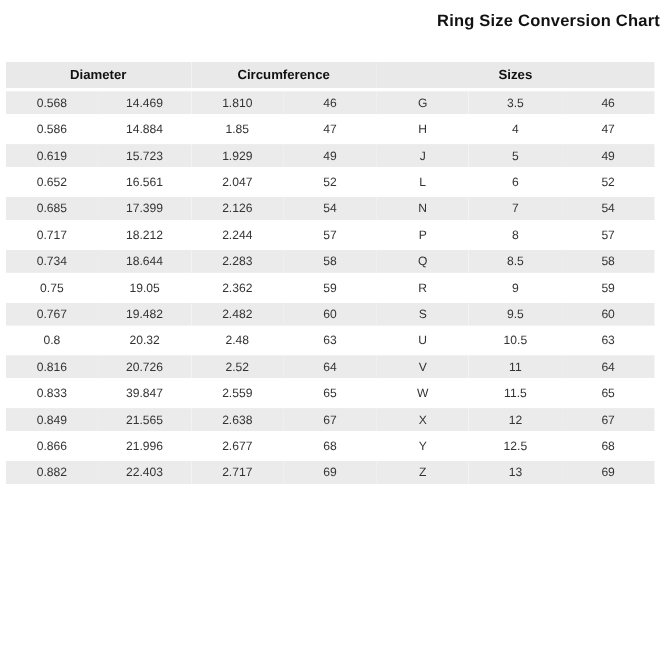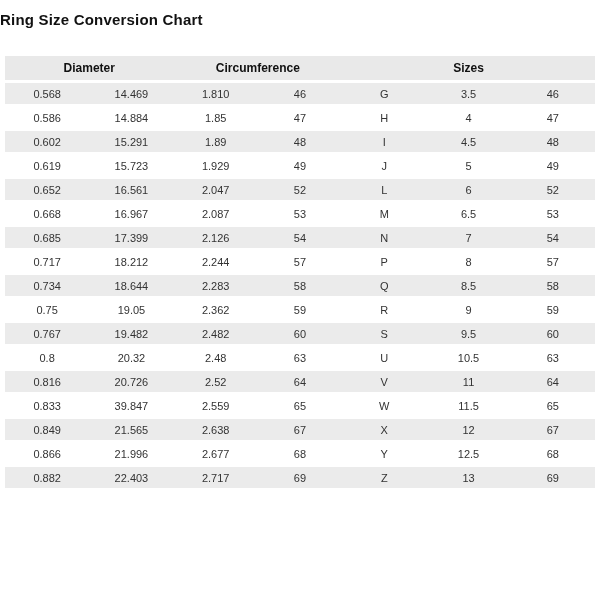--- a/index.html
+++ b/index.html
@@ -11,21 +11,21 @@
     font-family: "Liberation Sans", sans-serif;
     overflow: hidden;
   }
   .page {
     width: 600px;
     height: 600px;
     background: #ffffff;
   }
   .chart-title {
     margin: 11px 0 0 0;
-    text-align: left;
+    text-align: right;
     font-size: 15px;
     font-weight: bold;
     color: #111111;
     letter-spacing: 0.2px;
   }
   table.ring-table {
     width: 590px;
     margin: 28px auto 0 auto;
     border-collapse: collapse;
     table-layout: fixed;
@@ -91,56 +91,38 @@
         <tr>
           <td>0.586</td>
           <td>14.884</td>
           <td>1.85</td>
           <td>47</td>
           <td>H</td>
           <td>4</td>
           <td>47</td>
         </tr>
         <tr>
-          <td>0.602</td>
-          <td>15.291</td>
-          <td>1.89</td>
-          <td>48</td>
-          <td>I</td>
-          <td>4.5</td>
-          <td>48</td>
-        </tr>
-        <tr>
           <td>0.619</td>
           <td>15.723</td>
           <td>1.929</td>
           <td>49</td>
           <td>J</td>
           <td>5</td>
           <td>49</td>
         </tr>
         <tr>
           <td>0.652</td>
           <td>16.561</td>
           <td>2.047</td>
           <td>52</td>
           <td>L</td>
           <td>6</td>
           <td>52</td>
         </tr>
         <tr>
-          <td>0.668</td>
-          <td>16.967</td>
-          <td>2.087</td>
-          <td>53</td>
-          <td>M</td>
-          <td>6.5</td>
-          <td>53</td>
-        </tr>
-        <tr>
           <td>0.685</td>
           <td>17.399</td>
           <td>2.126</td>
           <td>54</td>
           <td>N</td>
           <td>7</td>
           <td>54</td>
         </tr>
         <tr>
           <td>0.717</td>

